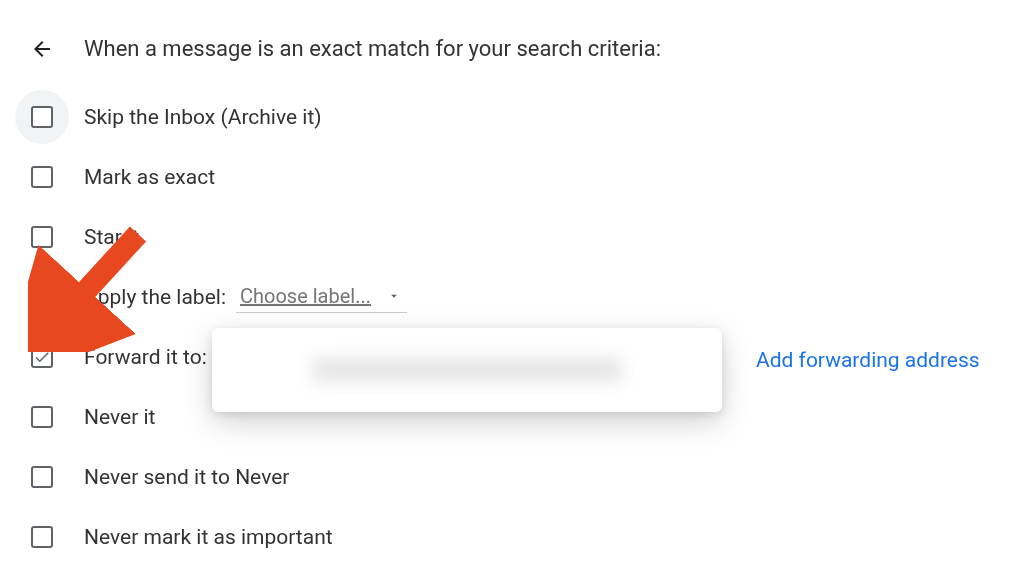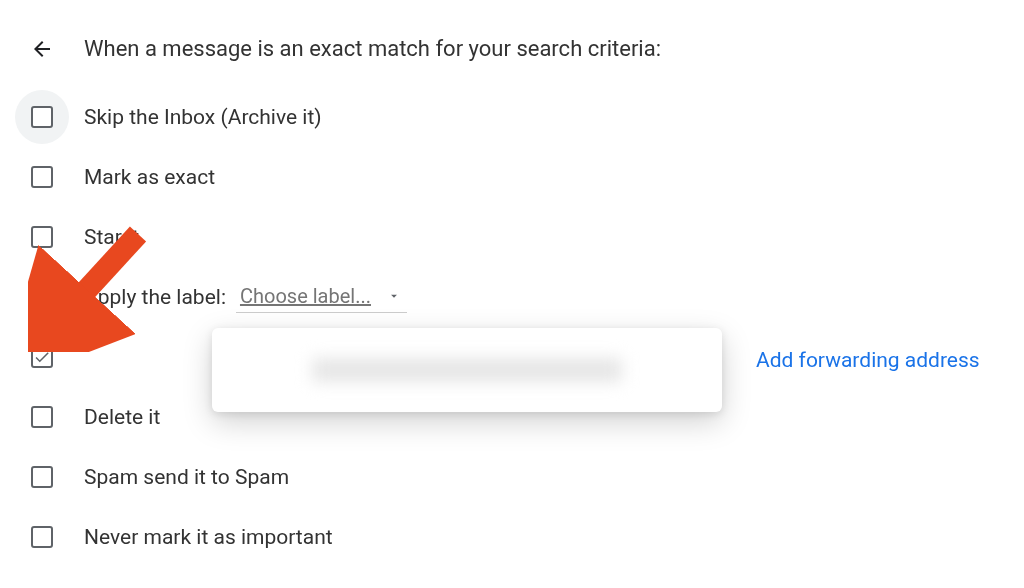--- a/index.html
+++ b/index.html
@@ -207,38 +207,41 @@
   </div>
 
   <div class="option-row">
     <div class="checkbox-wrap">
       <div class="checkbox checked">
         <svg viewBox="0 0 24 24">
             <path fill="#5f6368" d="M9 16.17 4.83 12l-1.42 1.41L9 19 21 7l-1.41-1.41z"></path>
           </svg>
       </div>
     </div>
-  </div>
-
-  <div class="option-row">
-    <div class="checkbox-wrap">
-      <div class="checkbox">
-        
-      </div>
-    </div>
-    <div class="option-label">Delete it</div>
-  </div>
-
-  <div class="option-row">
-    <div class="checkbox-wrap">
-      <div class="checkbox">
-        
-      </div>
-    </div>
-    <div class="option-label">Spam send it to Spam</div>
+    <div class="forward-row">
+      <div class="option-label">Forward it to:</div>
+    </div>
+  </div>
+
+  <div class="option-row">
+    <div class="checkbox-wrap">
+      <div class="checkbox">
+        
+      </div>
+    </div>
+    <div class="option-label">Never it</div>
+  </div>
+
+  <div class="option-row">
+    <div class="checkbox-wrap">
+      <div class="checkbox">
+        
+      </div>
+    </div>
+    <div class="option-label">Never send it to Never</div>
   </div>
 
   <div class="option-row">
     <div class="checkbox-wrap">
       <div class="checkbox">
         
       </div>
     </div>
     <div class="option-label">Never mark it as important</div>
   </div>

